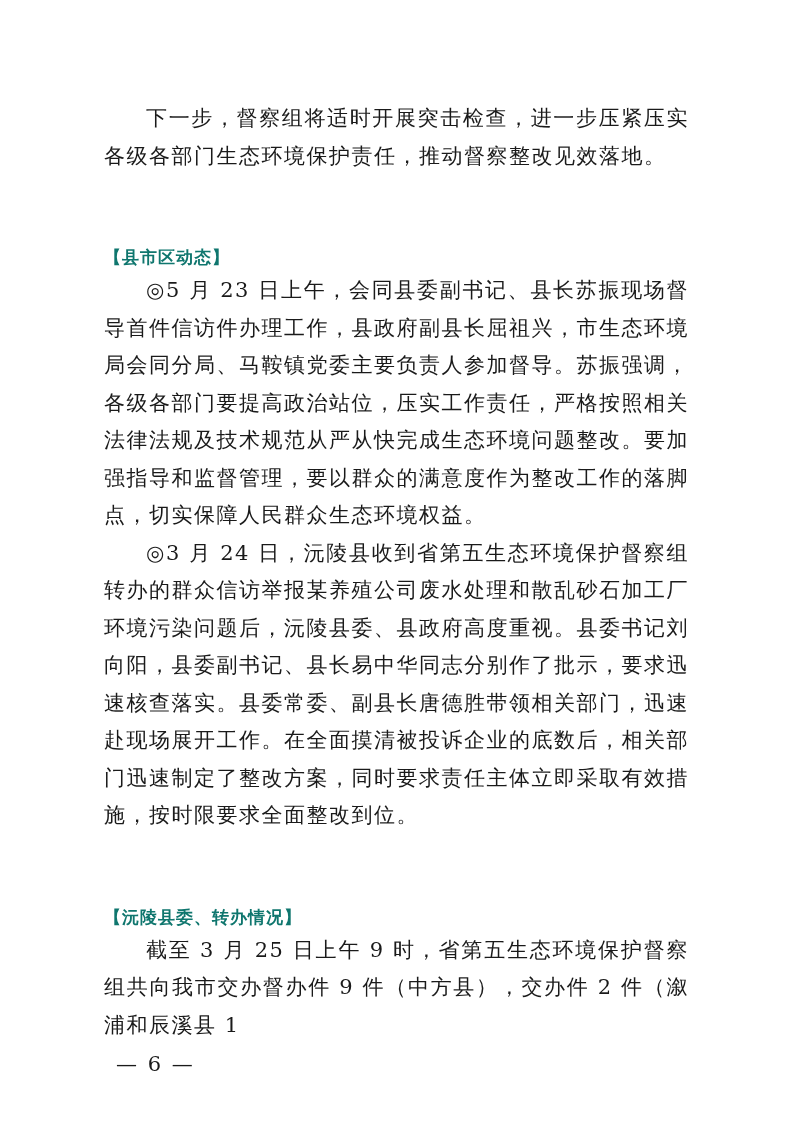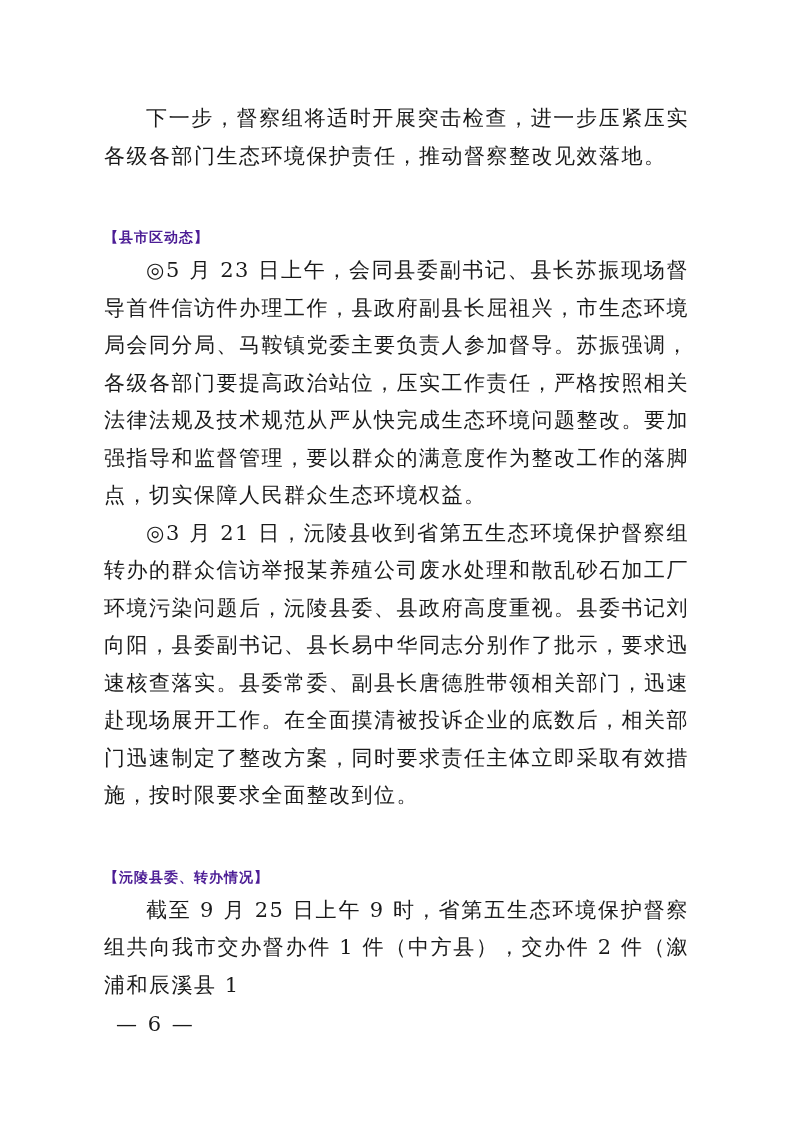--- a/index.html
+++ b/index.html
@@ -22,48 +22,48 @@
     margin: 0;
     font-size: 21px;
     line-height: 37.5px;
     letter-spacing: 1.5px;
     text-align: justify;
     text-justify: inter-ideograph;
     text-indent: 2em;
     word-break: break-all;
   }
   .heading {
-    margin: 47px 0 0 0;
+    margin: 67px 0 0 0;
     font-family: "DejaVu Sans", "Liberation Sans", sans-serif;
     font-weight: 700;
-    font-size: 14px;
+    font-size: 17px;
     line-height: 30px;
     letter-spacing: 1px;
-    color: #4c1d95;
+    color: #0f766e;
   }
   .pgap { margin-top: 50px; }
   .footer {
     margin: 8px 0 0 12px;
     font-size: 21px;
     letter-spacing: 2px;
     color: #1a1a1a;
   }
 </style>
 </head>
 <body>
 
 <div class="page">
 
   <p class="body">下一步，督察组将适时开展突击检查，进一步压紧压实各级各部门生态环境保护责任，推动督察整改见效落地。</p>
 
   <h2 class="heading">【县市区动态】</h2>
 
   <p class="body pgap">◎5 月 23 日上午，会同县委副书记、县长苏振现场督导首件信访件办理工作，县政府副县长屈祖兴，市生态环境局会同分局、马鞍镇党委主要负责人参加督导。苏振强调，各级各部门要提高政治站位，压实工作责任，严格按照相关法律法规及技术规范从严从快完成生态环境问题整改。要加强指导和监督管理，要以群众的满意度作为整改工作的落脚点，切实保障人民群众生态环境权益。</p>
 
-  <p class="body">◎3 月 21 日，沅陵县收到省第五生态环境保护督察组转办的群众信访举报某养殖公司废水处理和散乱砂石加工厂环境污染问题后，沅陵县委、县政府高度重视。县委书记刘向阳，县委副书记、县长易中华同志分别作了批示，要求迅速核查落实。县委常委、副县长唐德胜带领相关部门，迅速赴现场展开工作。在全面摸清被投诉企业的底数后，相关部门迅速制定了整改方案，同时要求责任主体立即采取有效措施，按时限要求全面整改到位。</p>
+  <p class="body">◎3 月 24 日，沅陵县收到省第五生态环境保护督察组转办的群众信访举报某养殖公司废水处理和散乱砂石加工厂环境污染问题后，沅陵县委、县政府高度重视。县委书记刘向阳，县委副书记、县长易中华同志分别作了批示，要求迅速核查落实。县委常委、副县长唐德胜带领相关部门，迅速赴现场展开工作。在全面摸清被投诉企业的底数后，相关部门迅速制定了整改方案，同时要求责任主体立即采取有效措施，按时限要求全面整改到位。</p>
 
   <h2 class="heading">【沅陵县委、转办情况】</h2>
 
-  <p class="body pgap">截至 9 月 25 日上午 9 时，省第五生态环境保护督察组共向我市交办督办件 1 件（中方县），交办件 2 件（溆浦和辰溪县 1</p>
+  <p class="body pgap">截至 3 月 25 日上午 9 时，省第五生态环境保护督察组共向我市交办督办件 9 件（中方县），交办件 2 件（溆浦和辰溪县 1</p>
 
   <div class="footer">— 6 —</div>
 
 </div>
 
 </body></html>

